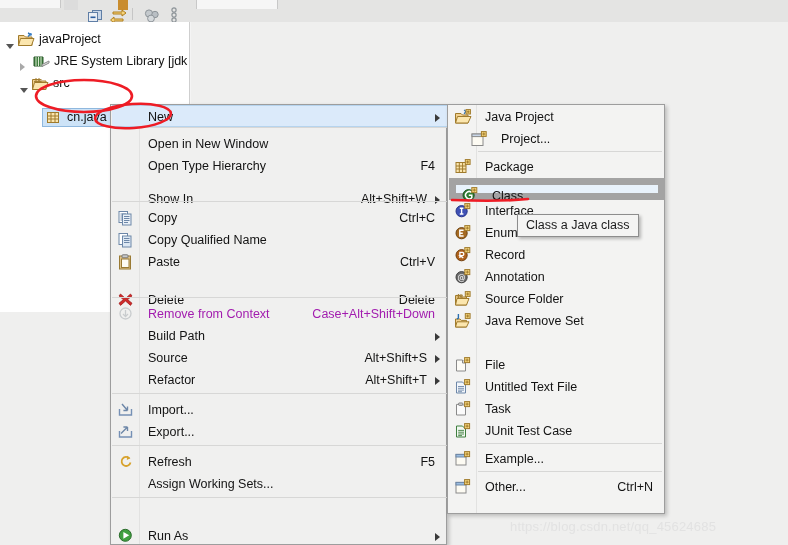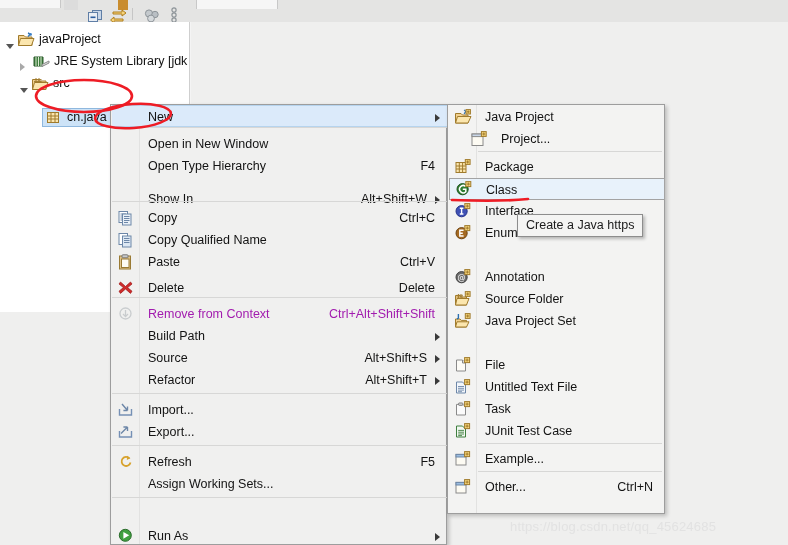--- a/index.html
+++ b/index.html
@@ -69,21 +69,21 @@
     background:#f3f3f2;border:1px solid #9d9d9d;box-sizing:border-box;
     box-shadow:2px 2px 4px rgba(0,0,0,.22);
   }
   .submenu .gutter{position:absolute;left:0;top:0;width:28px;height:100%;background:#f3f3f2;border-right:1px solid #e2e2e1;}
   .sm{
     position:absolute;left:1px;width:216px;height:22px;line-height:22px;
     font-size:12.5px;color:#131313;box-sizing:border-box;
   }
   .sm .t{position:absolute;left:36px;top:0;white-space:nowrap;}
   .sm .k{position:absolute;right:12px;top:0;white-space:nowrap;}
-  .sm.hl{background:#e8f2fb;border:1px solid #a3a3a3;}
+  .sm.hl{background:#e8f2fb;border:7px solid #a3a3a3;}
   .ssep{position:absolute;left:30px;width:184px;height:1px;background:#d7d7d6;}
 
   
   .tooltip{
     position:absolute;left:517px;top:214px;
     background:#f4f4f3;border:1px solid #8d8d8d;
     font-size:12.5px;color:#1b1b1b;
     padding:3px 8px 4px 8px;white-space:nowrap;
     box-shadow:2px 2px 3px rgba(0,0,0,.25);
   }
@@ -261,40 +261,40 @@
         <svg width="15" height="16" viewBox="0 0 15 16">
           <rect x="1.5" y="2" width="11" height="13" fill="#e0c48d" stroke="#9a7a34"></rect>
           <rect x="4" y="0.8" width="6" height="3" rx="0.8" fill="#c9c9c9" stroke="#777"></rect>
           <rect x="3.5" y="5" width="7.5" height="8.5" fill="#fdfbf5" stroke="#9a7a34"></rect>
         </svg>
       </span>
       <span class="t">Paste</span>
       <span class="k">Ctrl+V</span>
     </div>
 
-    <div class="mi" style="top:172px;">
+    <div class="mi" style="top:184px;">
       <span class="mgicon" style="top:3px;">
         <svg width="15" height="15" viewBox="0 0 15 15">
           <path d="M2.5 2 L7.5 6.5 L12.5 2 L14 4 L9.6 7.6 L14 11.2 L12.5 13.4 L7.5 9 L2.5 13.4 L1 11.2 L5.4 7.6 L1 4 Z" fill="#cf2b2b" stroke="#9c1414" stroke-width="0.7"></path>
         </svg>
       </span>
       <span class="t">Delete</span>
       <span class="k">Delete</span>
     </div>
     <div class="sepfull" style="top:192px;"></div>
 
     <div class="mi disabled" style="top:198px;">
       <span class="mgicon" style="top:3px;opacity:.45;">
         <svg width="15" height="15" viewBox="0 0 15 15">
           <circle cx="7.5" cy="7.5" r="5.5" fill="none" stroke="#9aa2a8" stroke-width="1.3"></circle>
           <path d="M7.5 4 L7.5 10 M5 8 L7.5 10.6 L10 8" fill="none" stroke="#9aa2a8" stroke-width="1.3"></path>
         </svg>
       </span>
       <span class="t">Remove from Context</span>
-      <span class="k">Ctrl+Alt+Shift+Shift</span>
+      <span class="k">Case+Alt+Shift+Down</span>
     </div>
 
     <div class="mi" style="top:220px;">
       <span class="t">Build Path</span>
       <span class="sa"></span>
     </div>
 
     <div class="mi" style="top:242px;">
       <span class="t">Source</span>
       <span class="k sub">Alt+Shift+S</span>
@@ -428,20 +428,31 @@
         <svg width="16" height="16" viewBox="0 0 16 16">
           <circle cx="6.6" cy="8.2" r="5.6" fill="#a66a22" stroke="#6e4412"></circle>
           <path d="M8.6 5.3 H4.8 V11 H8.6 M4.8 8.2 H7.8" stroke="#ffffff" stroke-width="1.4" fill="none"></path>
           <rect x="9.8" y="0.6" width="5" height="5" fill="#f6d67e" stroke="#a07b2c"></rect>
           <path d="M12.3 1.5 L12.3 4.6 M10.7 3.1 L13.9 3.1" stroke="#a07b2c" stroke-width="1"></path>
         </svg>
       </span>
       <span class="t">Enum</span>
     </div>
 
+    <div class="sm" style="top:139px;">
+      <span class="mgicon" style="top:3px;">
+        <svg width="16" height="16" viewBox="0 0 16 16">
+          <circle cx="6.6" cy="8.2" r="5.6" fill="#b0621c" stroke="#72400f"></circle>
+          <path d="M4.9 11 V5.3 H7.6 a1.8 1.8 0 0 1 0 3.4 H5.1 L8.3 11" fill="none" stroke="#ffffff" stroke-width="1.3"></path>
+          <rect x="9.8" y="0.6" width="5" height="5" fill="#f6d67e" stroke="#a07b2c"></rect>
+          <path d="M12.3 1.5 L12.3 4.6 M10.7 3.1 L13.9 3.1" stroke="#a07b2c" stroke-width="1"></path>
+        </svg>
+      </span>
+      <span class="t">Record</span>
+    </div>
 
     <div class="sm" style="top:161px;">
       <span class="mgicon" style="top:3px;">
         <svg width="16" height="16" viewBox="0 0 16 16">
           <circle cx="6.6" cy="8.2" r="5.6" fill="#6c6c6c" stroke="#404040"></circle>
           <text x="6.6" y="11.3" font-size="8" fill="#ffffff" text-anchor="middle" font-family="DejaVu Sans">@</text>
           <rect x="9.8" y="0.6" width="5" height="5" fill="#f6d67e" stroke="#a07b2c"></rect>
           <path d="M12.3 1.5 L12.3 4.6 M10.7 3.1 L13.9 3.1" stroke="#a07b2c" stroke-width="1"></path>
         </svg>
       </span>
@@ -464,21 +475,21 @@
     <div class="sm" style="top:205px;">
       <span class="mgicon" style="top:3px;">
         <svg width="16" height="16" viewBox="0 0 16 16">
           <path d="M0.5 6 L5 6 L6.3 7.4 L11.5 7.4 L11.5 14 L0.5 14 Z" fill="#f2d190" stroke="#a07b2c"></path>
           <path d="M2 8.8 L14 8.8 L11.5 14 L0.5 14 Z" fill="#fbe6ae" stroke="#a07b2c"></path>
           <path d="M3.4 1 L3.4 4.5 q0 1.4 -1.5 1.2" fill="none" stroke="#2a6fb0" stroke-width="1.4"></path>
           <rect x="10.3" y="0.6" width="4.8" height="4.8" fill="#f6d67e" stroke="#a07b2c"></rect>
           <path d="M12.7 1.5 L12.7 4.5 M11.2 3 L14.2 3" stroke="#a07b2c" stroke-width="1"></path>
         </svg>
       </span>
-      <span class="t">Java Project Set</span>
+      <span class="t">Java Remove Set</span>
     </div>
 
 
     <div class="sm" style="top:249px;">
       <span class="mgicon" style="top:3px;">
         <svg width="16" height="16" viewBox="0 0 16 16">
           <path d="M1.5 3 L7.5 3 L10.5 6 L10.5 14 L1.5 14 Z" fill="#fdfcf7" stroke="#8a8a8a"></path>
           <path d="M7.5 3 L7.5 6 L10.5 6" fill="#e4e4e0" stroke="#8a8a8a"></path>
           <rect x="9.6" y="0.6" width="5" height="5" fill="#f6d67e" stroke="#a07b2c"></rect>
           <path d="M12.1 1.5 L12.1 4.6 M10.5 3.1 L13.7 3.1" stroke="#a07b2c" stroke-width="1"></path>
@@ -545,21 +556,21 @@
           <rect x="9.6" y="0.6" width="5" height="5" fill="#f6d67e" stroke="#a07b2c"></rect>
           <path d="M12.1 1.5 L12.1 4.6 M10.5 3.1 L13.7 3.1" stroke="#a07b2c" stroke-width="1"></path>
         </svg>
       </span>
       <span class="t">Other...</span>
       <span class="k">Ctrl+N</span>
     </div>
   </div>
 
   <div class="tooltip">
-    <span>Create a Java https</span>
+    <span>Class a Java class</span>
   </div>
 
   <svg class="pen" style="left:0;top:0;" width="788" height="545">
 
     <ellipse cx="84" cy="96" rx="48" ry="16" fill="none" stroke="#ee1c25" stroke-width="2.6"></ellipse>
 
     <ellipse cx="133" cy="116" rx="38" ry="12" fill="none" stroke="#ee1c25" stroke-width="2.6" transform="rotate(-4 133 116)"></ellipse>
 
     <path d="M452 200 Q500 202 528 199" fill="none" stroke="#ee1c25" stroke-width="2.6" stroke-linecap="round"></path>
   </svg>

